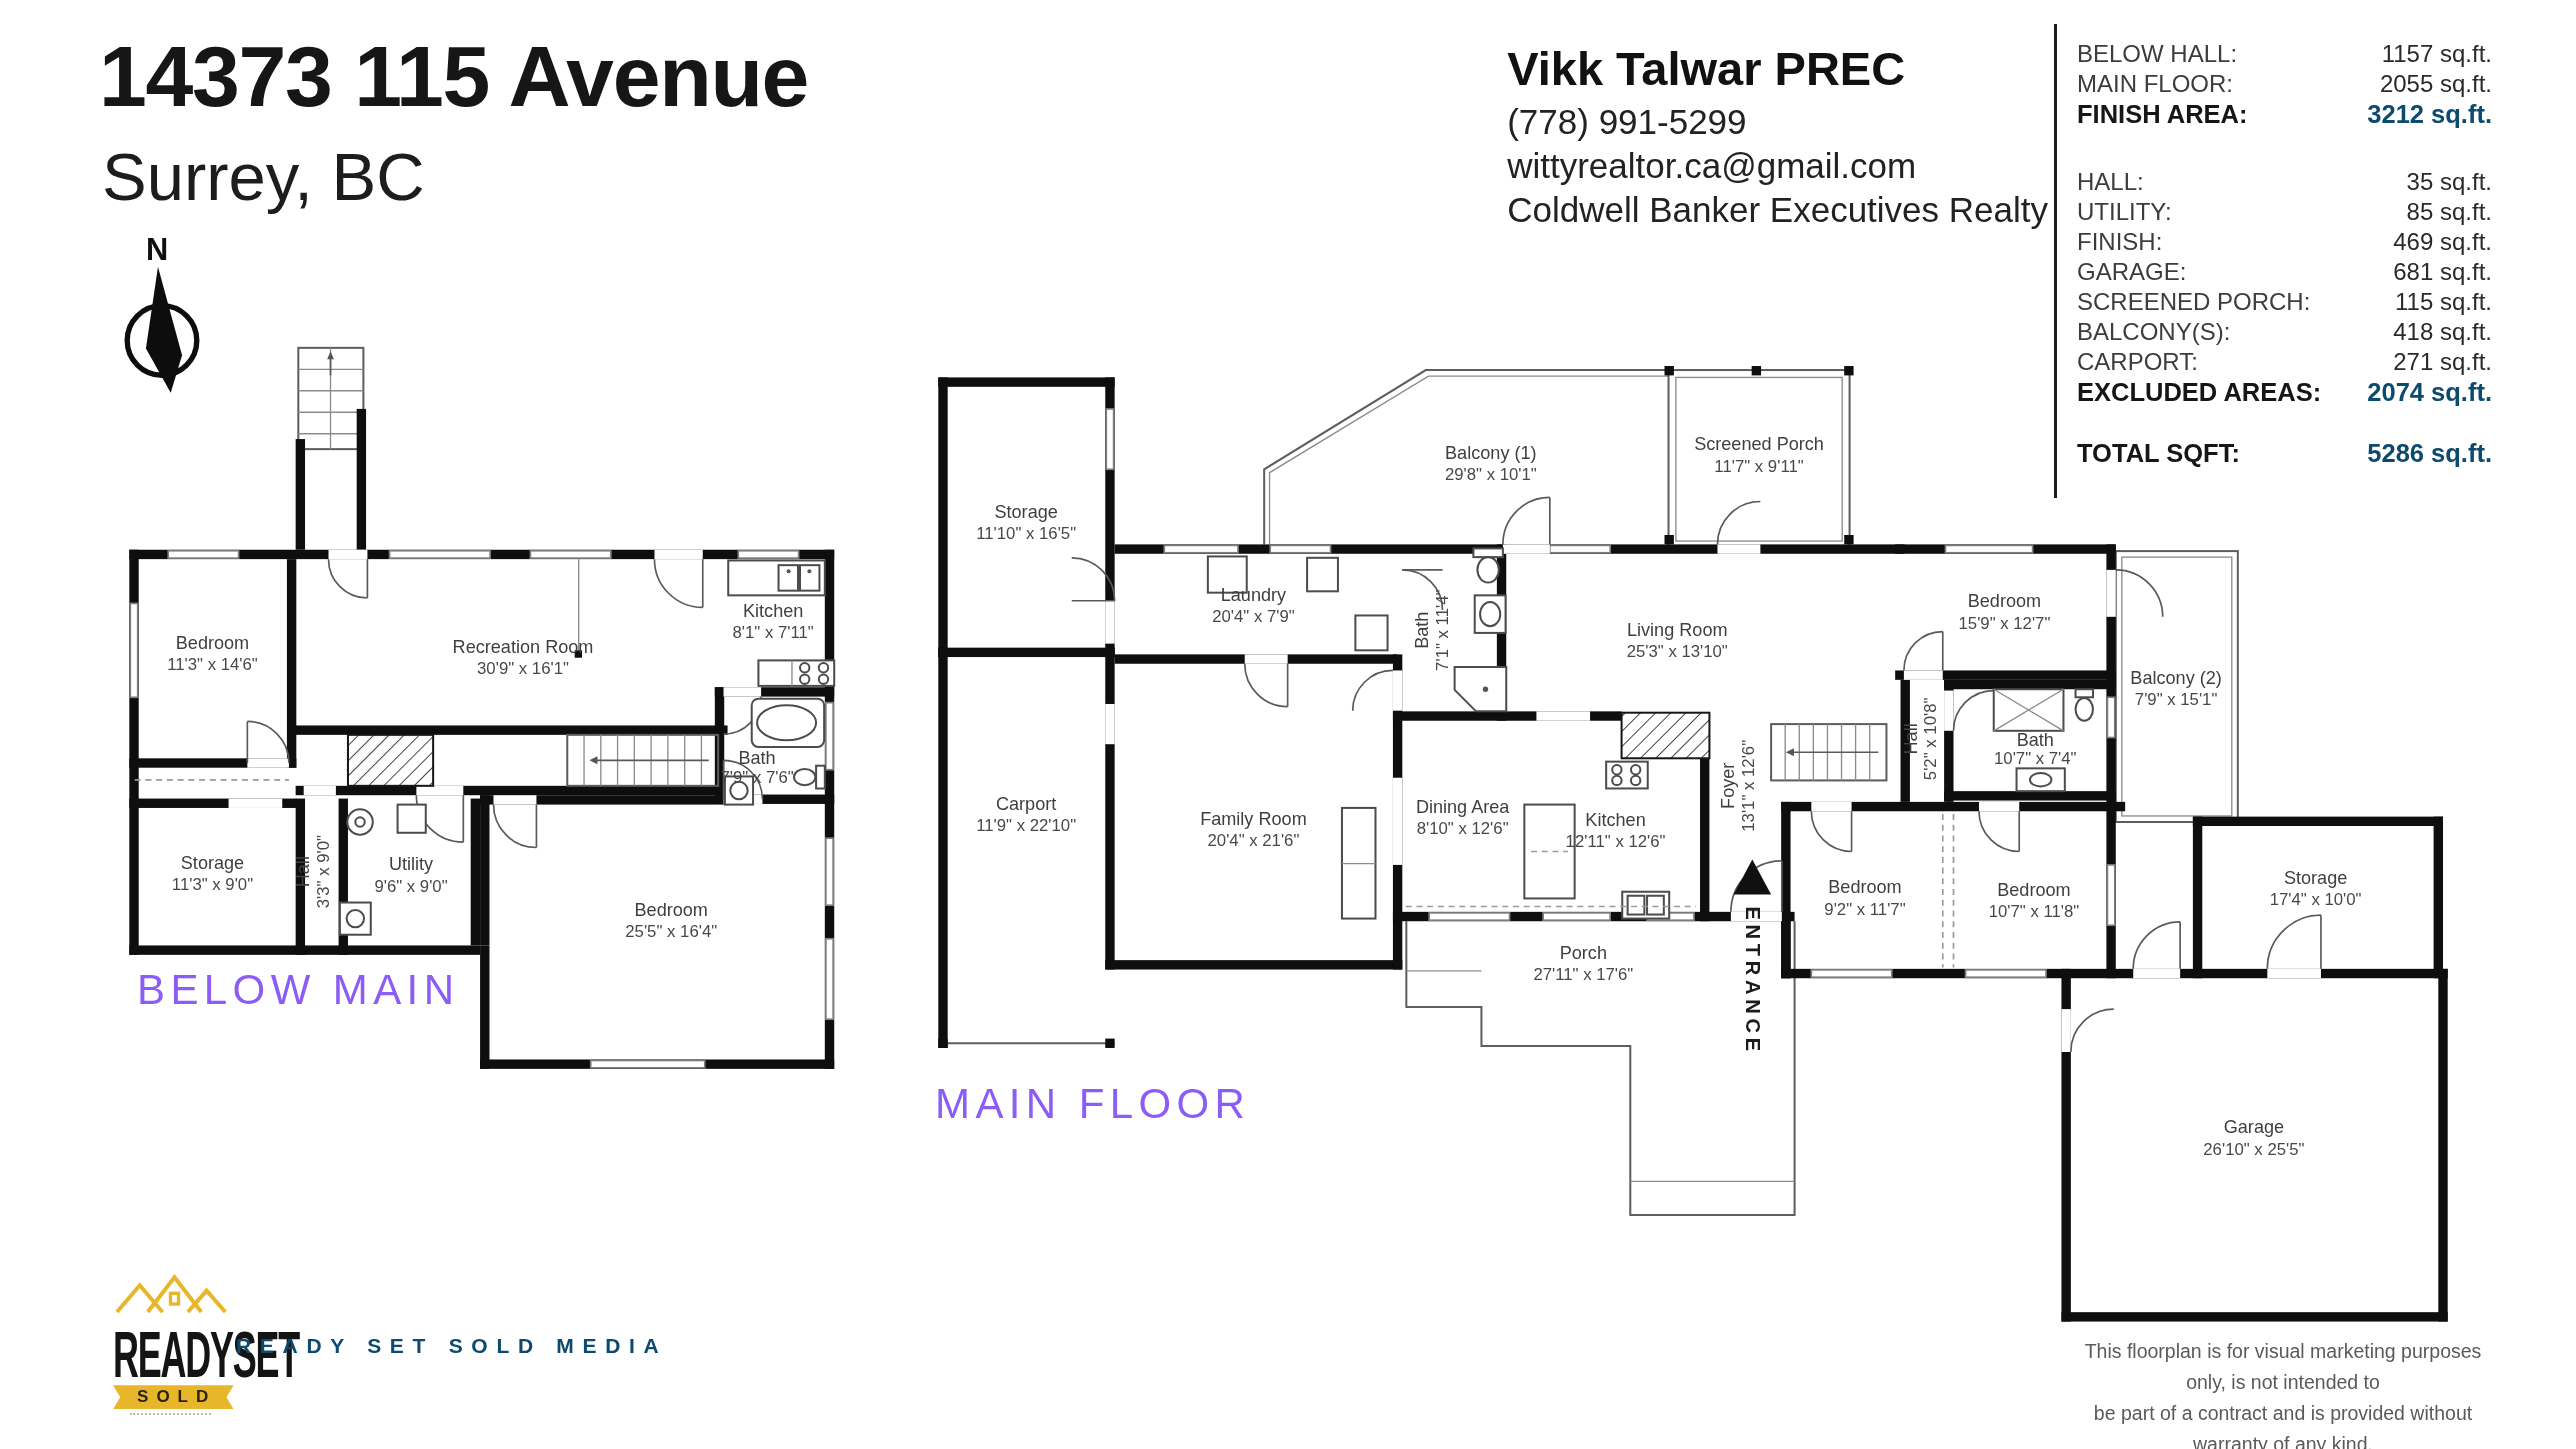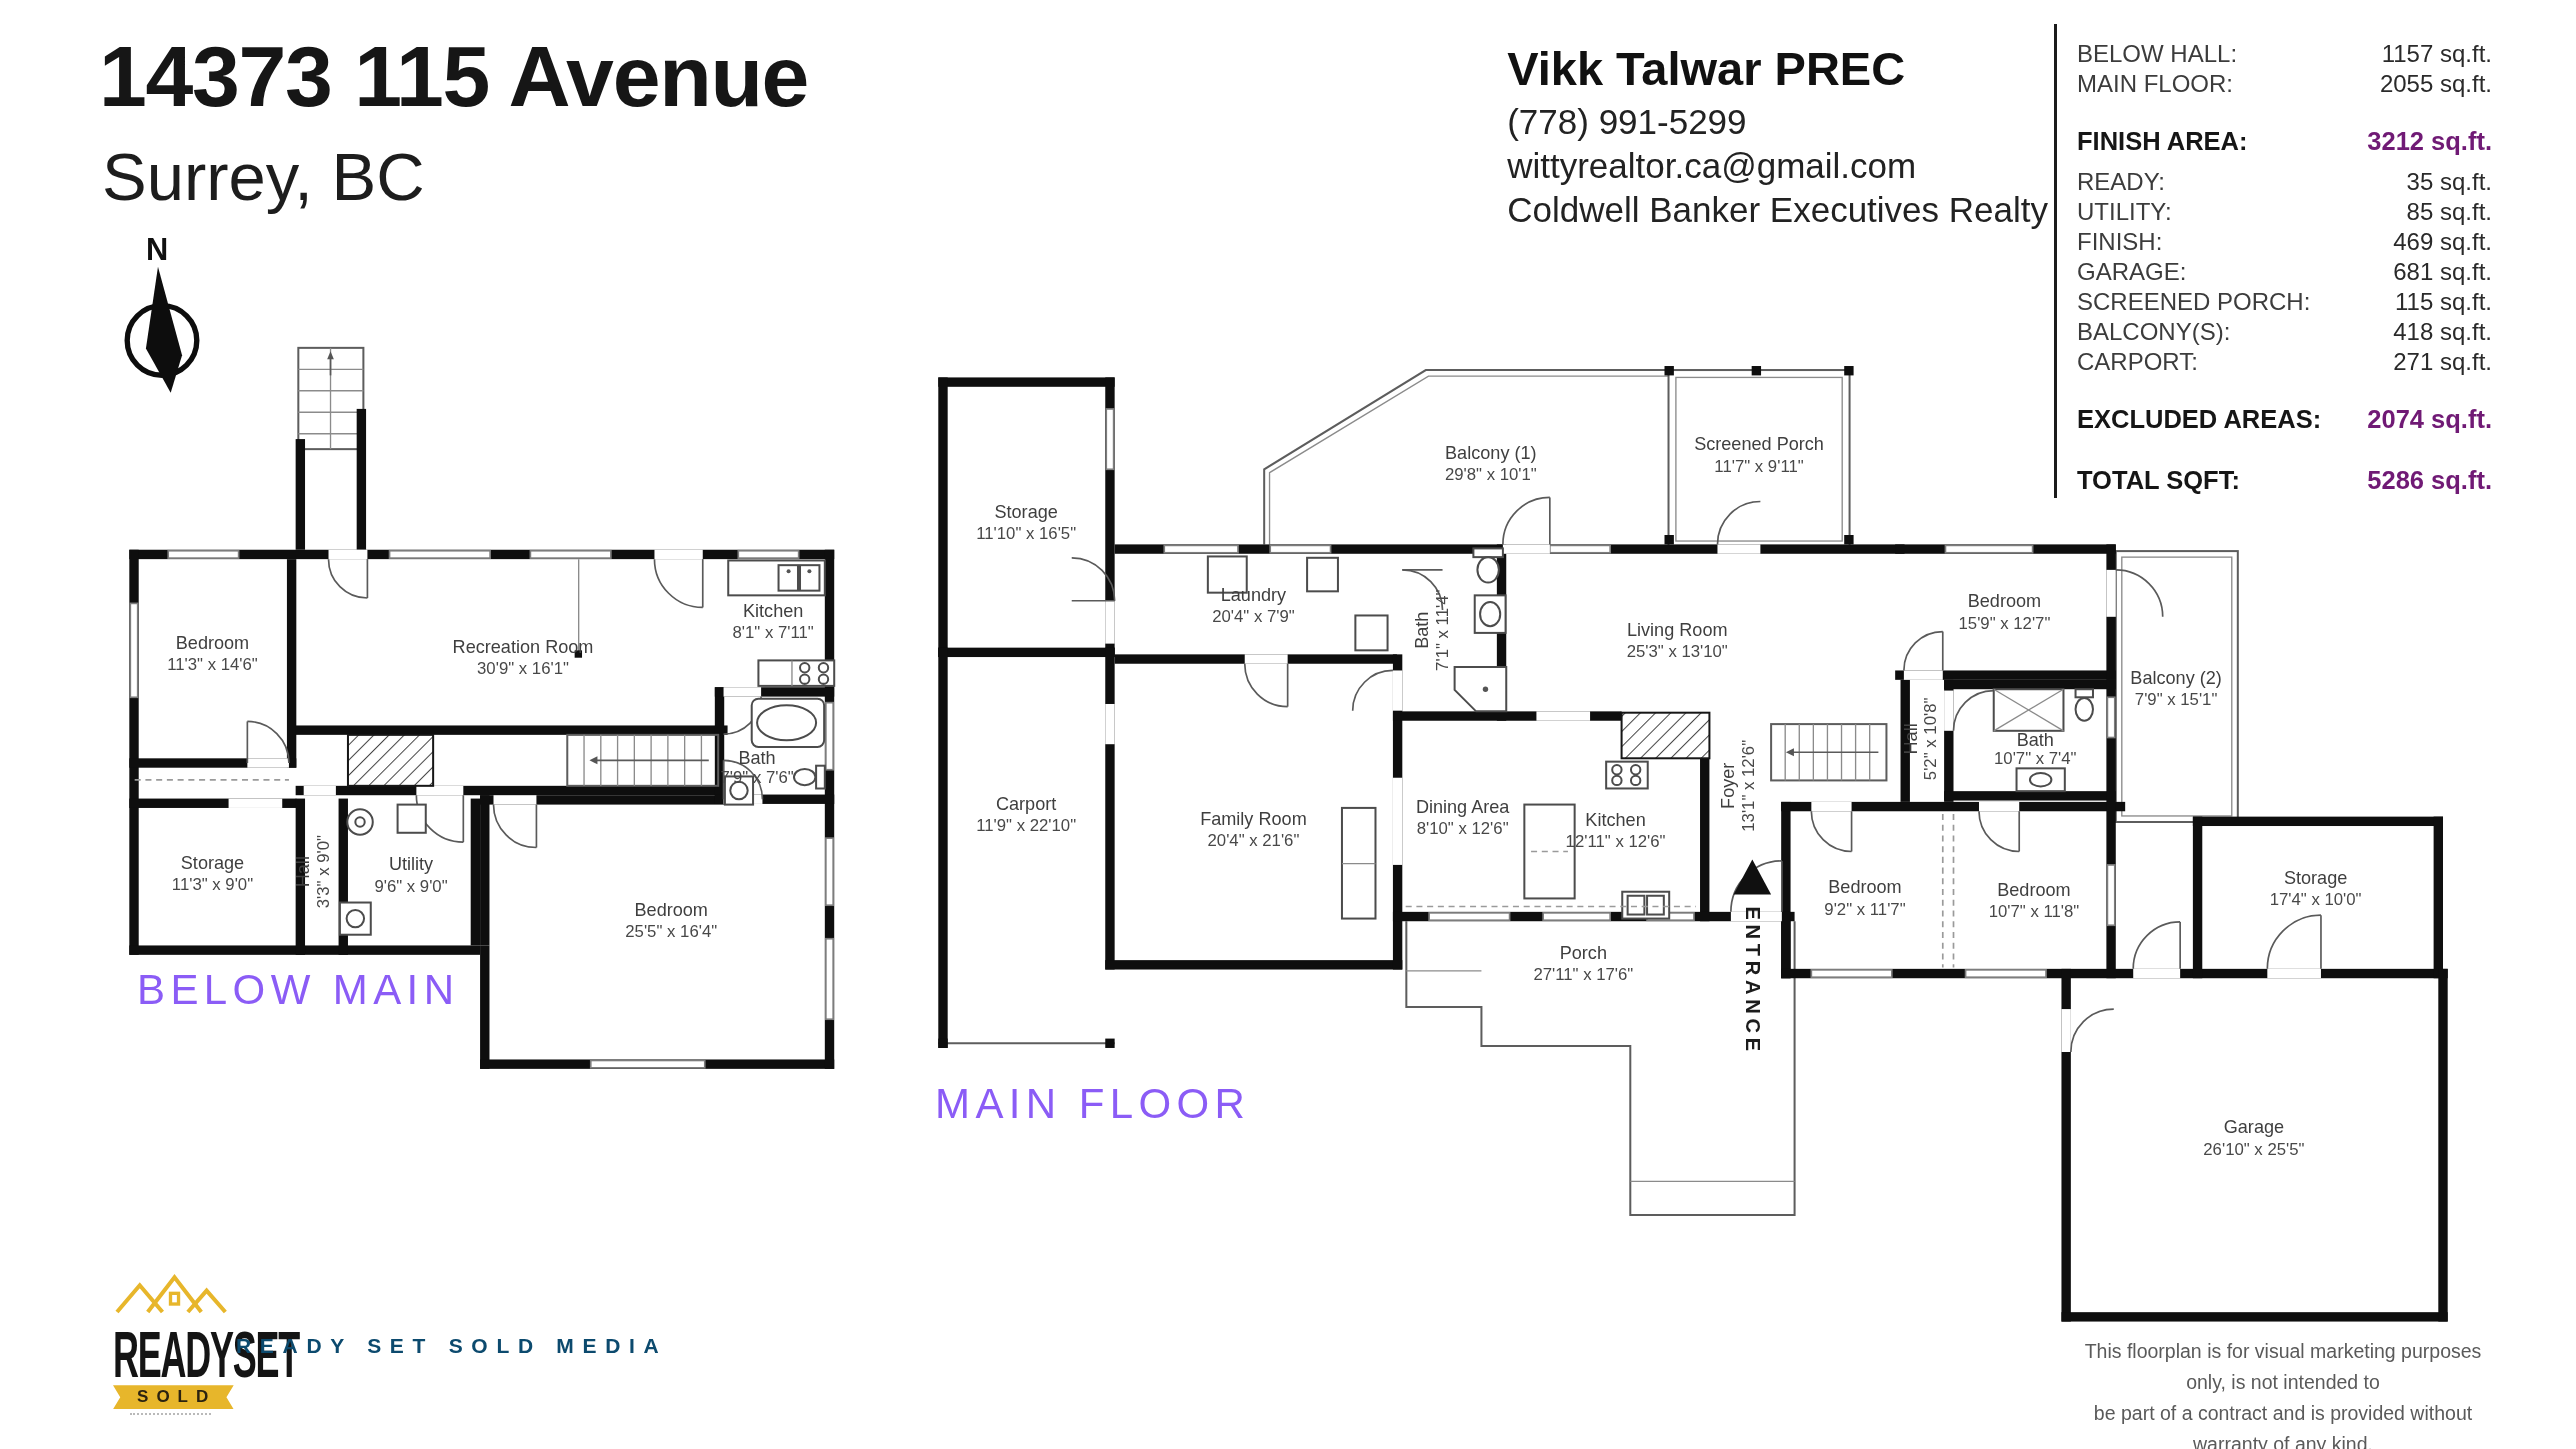--- a/index.html
+++ b/index.html
@@ -13,21 +13,21 @@
   #agent{right:543px;top:38px;text-align:left;}
   #agent .name{font-size:47px;font-weight:700;color:#111;line-height:62px;}
   #agent .line{font-size:35px;font-weight:400;color:#222;line-height:44px;}
   #divider{left:2054px;top:24px;width:2.7px;height:474px;background:#1b1b1b;}
   
   #areas{left:2077px;top:40px;width:415px;display:flex;flex-direction:column;}
   .arow{display:flex;justify-content:space-between;align-items:baseline;height:30px;
         font-size:24px;color:#3c3c3c;}
   .arow .v{color:#2a2a2a;}
   .arow.bold{font-weight:700;color:#161616;font-size:25.5px;}
-  .arow.bold .v{color:#701a75;margin-top:27px;}
+  .arow.bold .v{color:#0c4a6e;}
   .gap1{height:38px;} .gap2{height:31px;}
   
   .plantitle{font-size:42px;font-weight:400;letter-spacing:5.4px;color:#8b5cf6;}
   #bmtitle{left:137px;top:966px;}
   #mftitle{left:935px;top:1080px;}
   
   #logo{left:113px;top:1273px;width:115px;}
   #logoname{font-size:58px;font-weight:900;letter-spacing:-2px;color:#141414;
             transform:scaleX(.62) scaleY(1.12);transform-origin:left top;white-space:nowrap;}
   #ribbon{margin-top:1.3px;width:114px;height:24px;background:#e7b62b;
@@ -81,21 +81,21 @@
     <div class="arow">
         <span>MAIN FLOOR:</span>
         <span class="v">2055 sq.ft.</span>
       </div>
     <div class="arow bold">
         <span>FINISH AREA:</span>
         <span class="v">3212 sq.ft.</span>
       </div>
     <div class="gap1"></div>
     <div class="arow">
-        <span>READY:</span>
+        <span>HALL:</span>
         <span class="v">35 sq.ft.</span>
       </div>
     <div class="arow">
         <span>UTILITY:</span>
         <span class="v">85 sq.ft.</span>
       </div>
     <div class="arow">
         <span>FINISH:</span>
         <span class="v">469 sq.ft.</span>
       </div>

